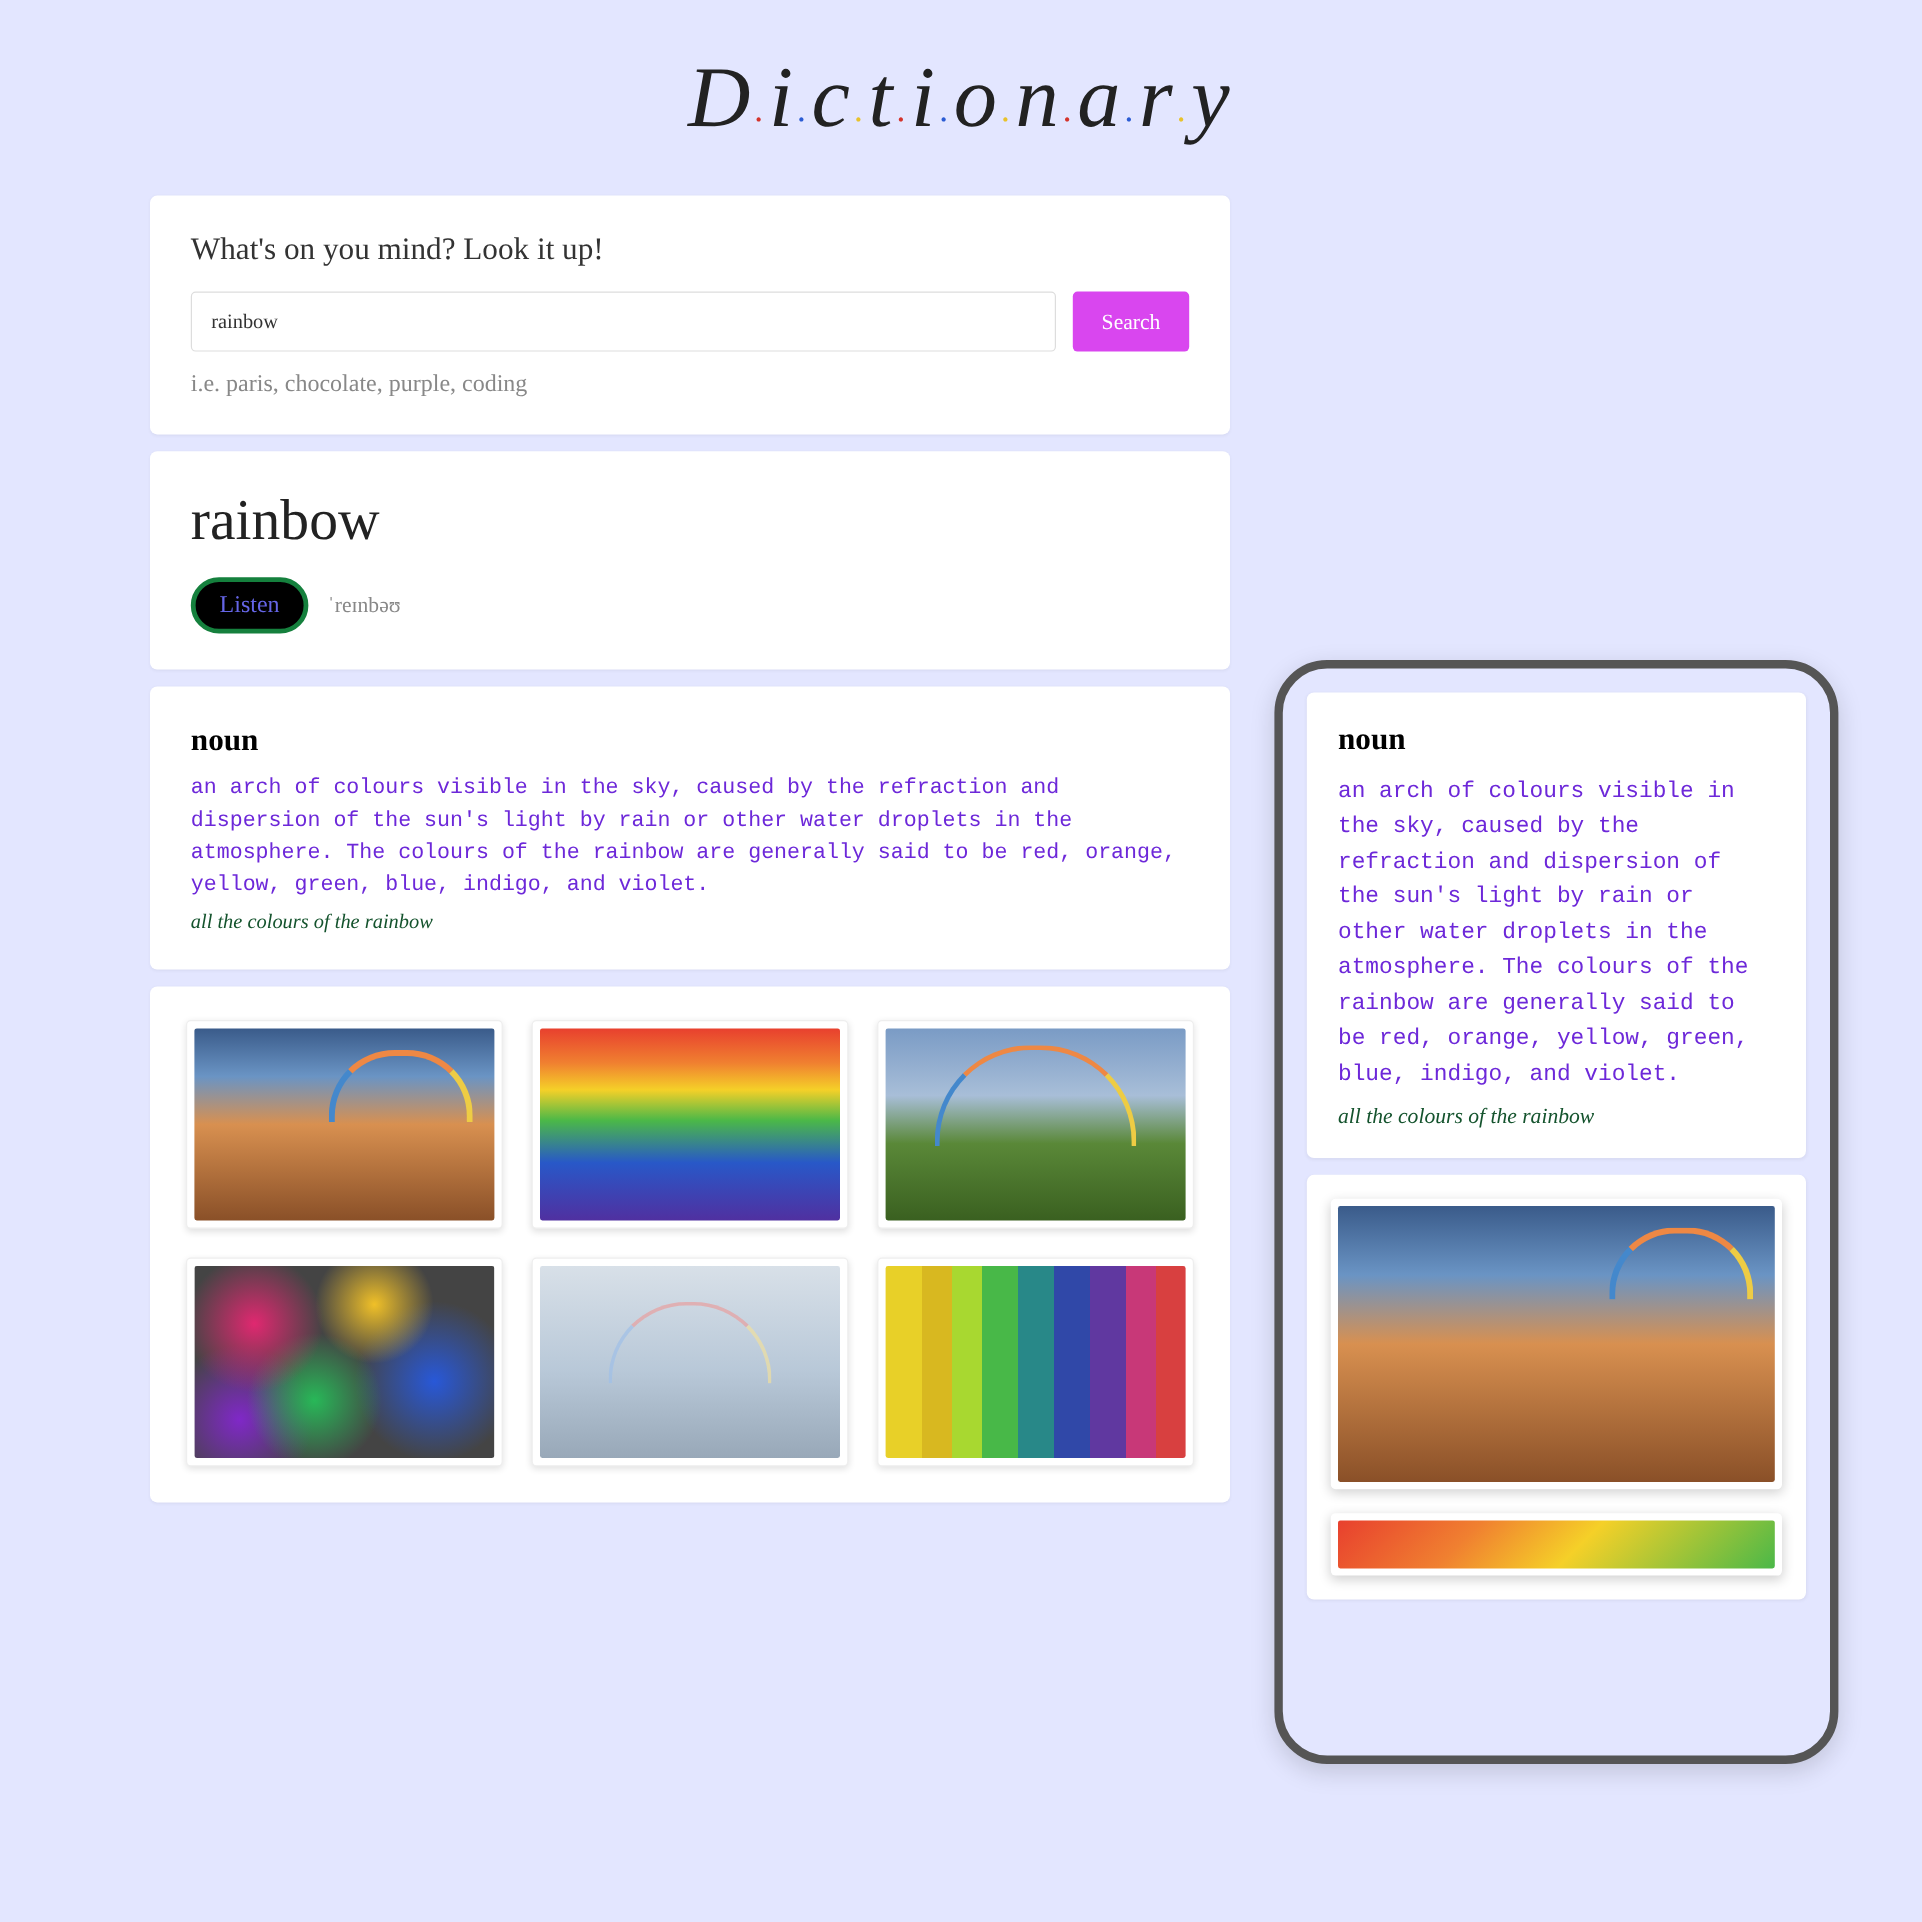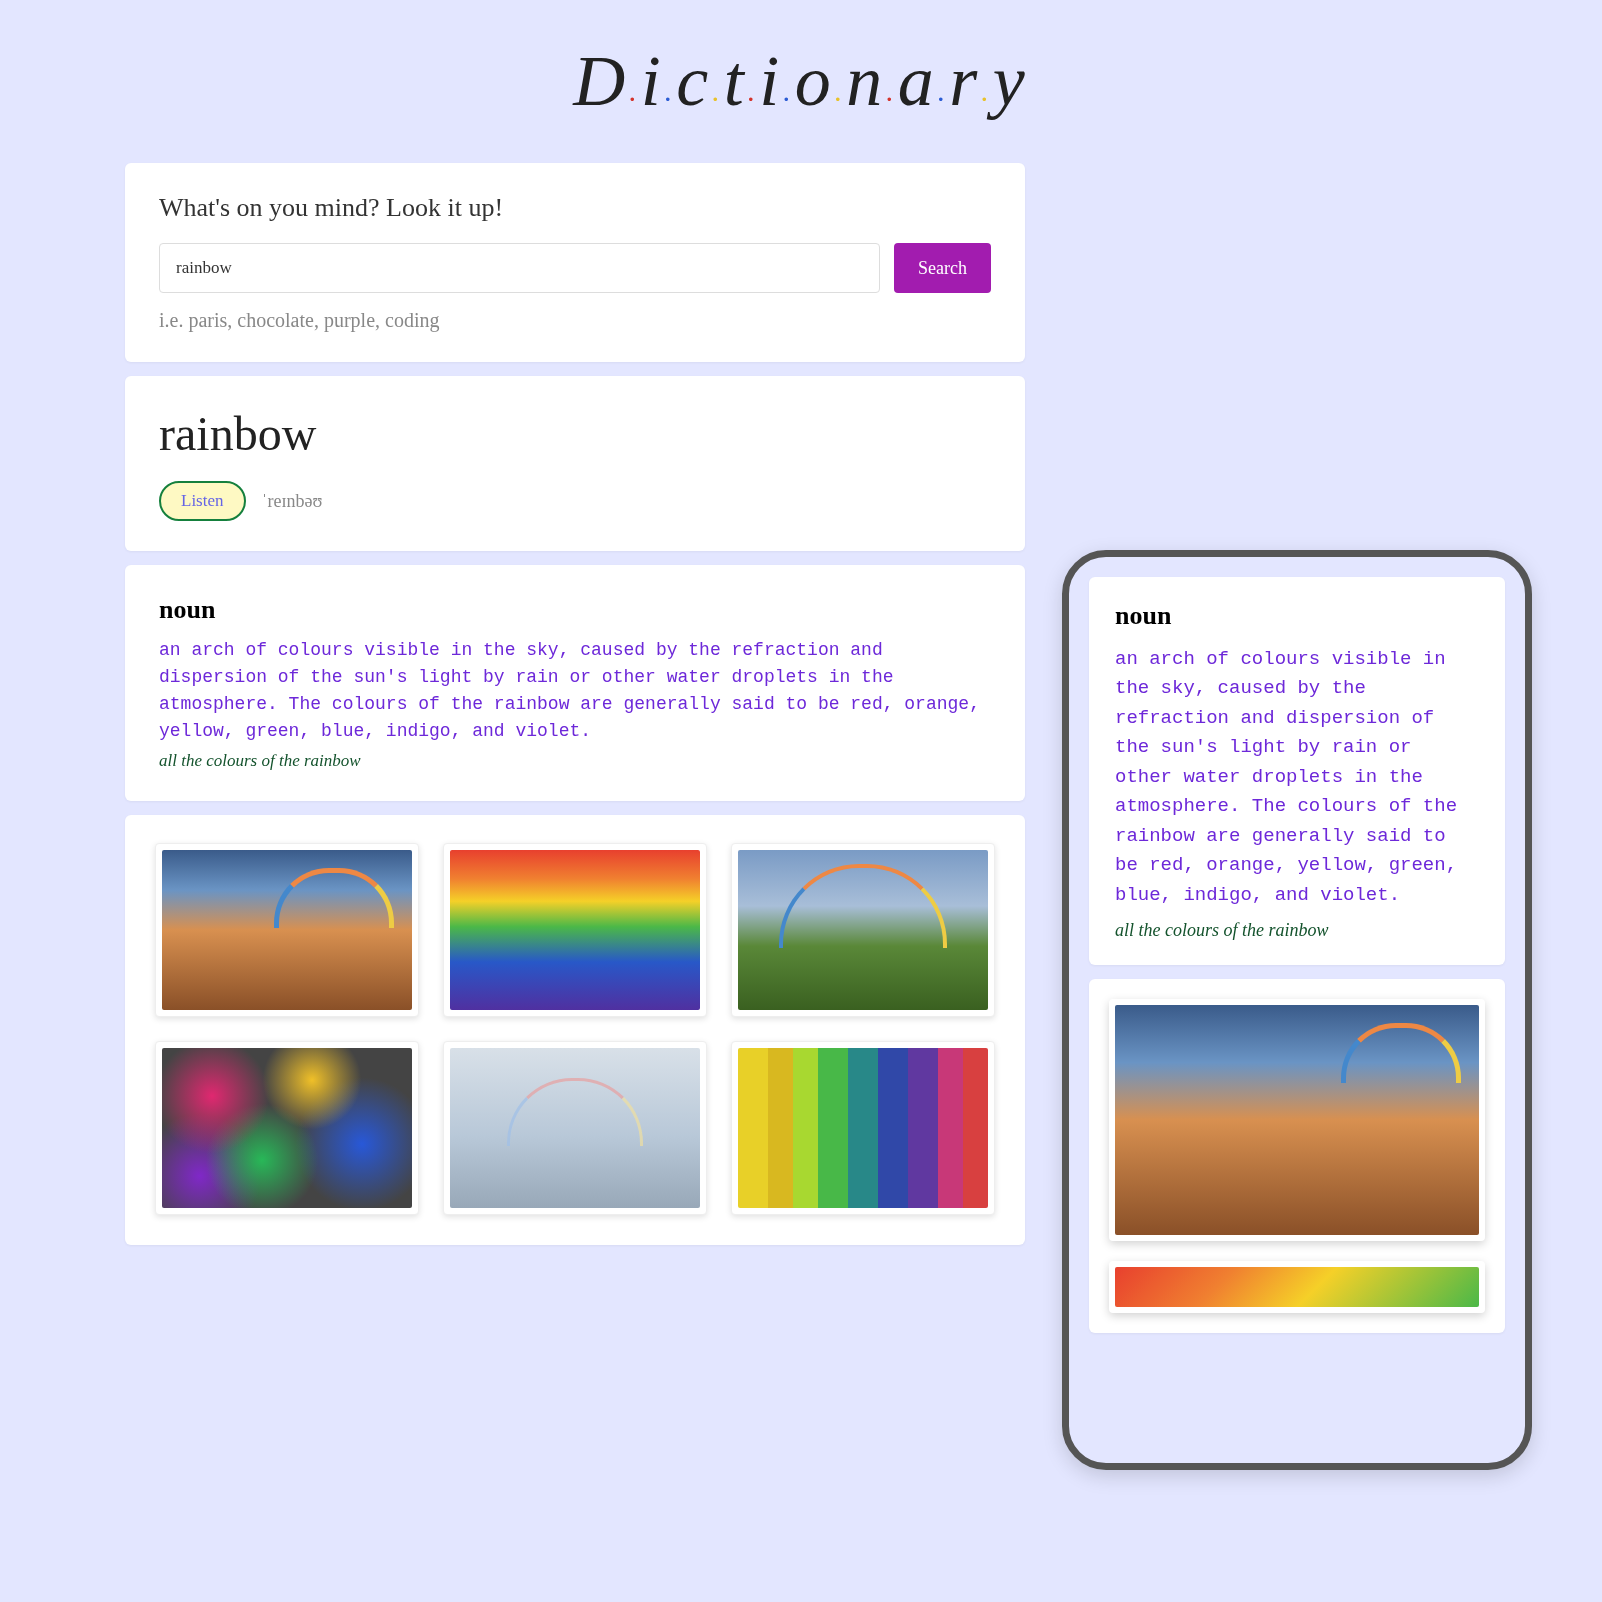--- a/index.html
+++ b/index.html
@@ -49,21 +49,21 @@
     .search-input {
       flex: 1;
       border: 1px solid #ddd;
       border-radius: 4px;
       padding: 14px 16px;
       font-size: 17px;
       font-family: Georgia, serif;
       color: #333;
     }
     .search-button {
-      background: #a21caf;
+      background: #d946ef;
       color: #fff;
       border: none;
       border-radius: 4px;
       padding: 0 24px;
       font-size: 18px;
       font-family: Georgia, serif;
       cursor: pointer;
     }
     .hint {
       font-size: 20px;
@@ -71,26 +71,26 @@
       margin-top: 16px;
       font-family: Georgia, serif;
     }
     .word-title {
       font-size: 48px;
       color: #222;
       margin-bottom: 20px;
     }
     .listen-row { display: flex; align-items: center; gap: 16px; }
     .listen-btn {
-      border: 2px solid #15803d;
-      background: #fef9c3;
+      border: 4px solid #15803d;
+      background: #000000;
       color: #6565e6;
       border-radius: 24px;
       padding: 8px 20px;
-      font-size: 17px;
+      font-size: 20px;
       font-family: Georgia, serif;
       cursor: pointer;
     }
     .pronunciation { color: #888; font-size: 18px; }
     .pos {
       font-size: 26px;
       font-weight: bold;
       color: #000000;
       margin-bottom: 12px;
     }

